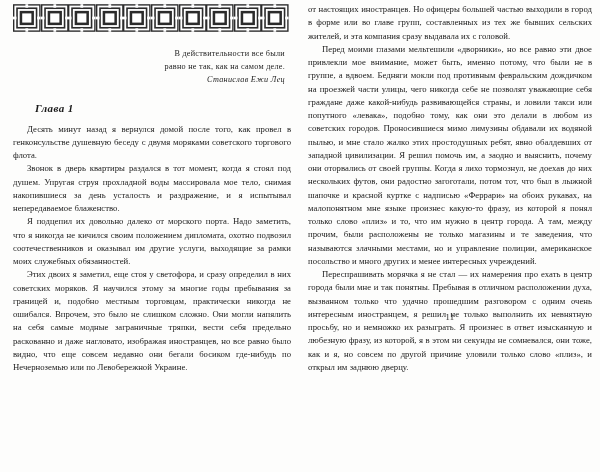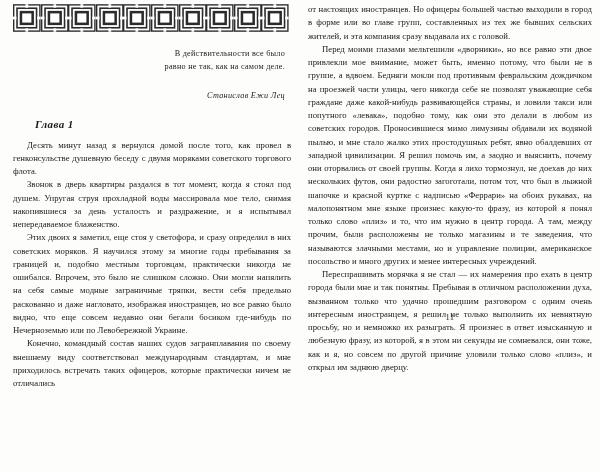--- a/index.html
+++ b/index.html
@@ -57,21 +57,21 @@
     text-align: right;
     font-size: 8.2px;
     line-height: 12.5px;
     letter-spacing: 0.25px;
     color: #1b1b1b;
   }
   .epigraph-line { display: block; }
   .epigraph-author {
     display: block;
     font-style: italic;
-    margin-top: 17px;
+    margin-top: 1px;
     letter-spacing: 0.3px;
   }
 
   
   .chapter-title {
     margin: 15px 0 9px 22px;
     font-size: 11px;
     font-style: italic;
     font-weight: 700;
     letter-spacing: 0.4px;
@@ -229,32 +229,32 @@
             <rect x="8" y="8" width="8" height="8" fill="#ffffff"></rect>
             <rect x="10.8" y="0" width="2.4" height="3" fill="#ffffff"></rect>
             <rect x="10.8" y="21" width="2.4" height="3" fill="#ffffff"></rect>
             <rect x="0" y="10.8" width="3" height="2.4" fill="#ffffff"></rect>
             <rect x="21" y="10.8" width="3" height="2.4" fill="#ffffff"></rect>
           </svg>
         </span>
       </div>
 
     <div class="epigraph">
-      <span class="epigraph-line">В действительности все было</span>
+      <span class="epigraph-line">В действительности все были</span>
       <span class="epigraph-line">равно не так, как на самом деле.</span>
       <span class="epigraph-author">Станислав Ежи Лец</span>
     </div>
 
     <div class="chapter-title">Глава 1</div>
 
     <div class="body-text">
       <p>Десять минут назад я вернулся домой после того, как провел в генконсульстве душевную беседу с двумя моряками советского торгового флота.</p>
       <p>Звонок в дверь квартиры раздался в тот момент, когда я стоял под душем. Упругая струя прохладной воды массировала мое тело, снимая накопившиеся за день усталость и раздражение, и я испытывал непередаваемое блаженство.</p>
+      <p>Я подцепил их довольно далеко от морского порта. Надо заметить, что я никогда не кичился своим положением дипломата, охотно подвозил соотечественников и оказывал им другие услуги, выходящие за рамки моих служебных обязанностей.</p>
       <p>Этих двоих я заметил, еще стоя у светофора, и сразу определил в них советских моряков. Я научился этому за многие годы пребывания за границей и, подобно местным торговцам, практически никогда не ошибался. Впрочем, это было не слишком сложно. Они могли напялить на себя самые модные заграничные тряпки, вести себя предельно раскованно и даже нагловато, изображая иностранцев, но все равно было видно, что еще совсем недавно они бегали босиком где-нибудь по Нечерноземью или по Левобережной Украине.</p>
-      <p>Конечно, командный состав наших судов загранплавания по своему внешнему виду соответствовал международным стандартам, и мне приходилось встречать таких офицеров, которые практически ничем не отличались</p>
     </div>
 
   </div>
 
   <div class="page page-right">
     <div class="body-text right-body">
       <p class="cont">от настоящих иностранцев. Но офицеры большей частью выходили в город в форме или во главе групп, составленных из тех же бывших сельских жителей, и эта компания сразу выдавала их с головой.</p>
       <p>Перед моими глазами мельтешили «дворники», но все равно эти двое привлекли мое внимание, может быть, именно потому, что были не в группе, а вдвоем. Бедняги мокли под противным февральским дождичком на проезжей части улицы, чего никогда себе не позволят уважающие себя граждане даже какой-нибудь развивающейся страны, и ловили такси или попутного «левака», подобно тому, как они это делали в любом из советских городов. Проносившиеся мимо лимузины обдавали их водяной пылью, и мне стало жалко этих простодушных ребят, явно обалдевших от западной цивилизации. Я решил помочь им, а заодно и выяснить, почему они оторвались от своей группы. Когда я лихо тормознул, не доехав до них нескольких футов, они радостно загоготали, потом тот, что был в лыжной шапочке и красной куртке с надписью «Феррари» на обоих рукавах, на малопонятном мне языке произнес какую-то фразу, из которой я понял только слово «плиз» и то, что им нужно в центр города. А там, между прочим, были расположены не только магазины и те заведения, что называются злачными местами, но и управление полиции, американское посольство и много других и менее интересных учреждений.</p>
       <p>Переспрашивать морячка я не стал — их намерения про ехать в центр города были мне и так понятны. Пребывая в отличном расположении духа, вызванном только что удачно прошедшим разговором с одним очень интересным иностранцем, я решил не только выполнить их невнятную просьбу, но и немножко их разыграть. Я произнес в ответ изысканную и любезную фразу, из которой, я в этом ни секунды не сомневался, они тоже, как и я, но совсем по другой причине уловили только слово «плиз», и открыл им заднюю дверцу.</p>
     </div>

